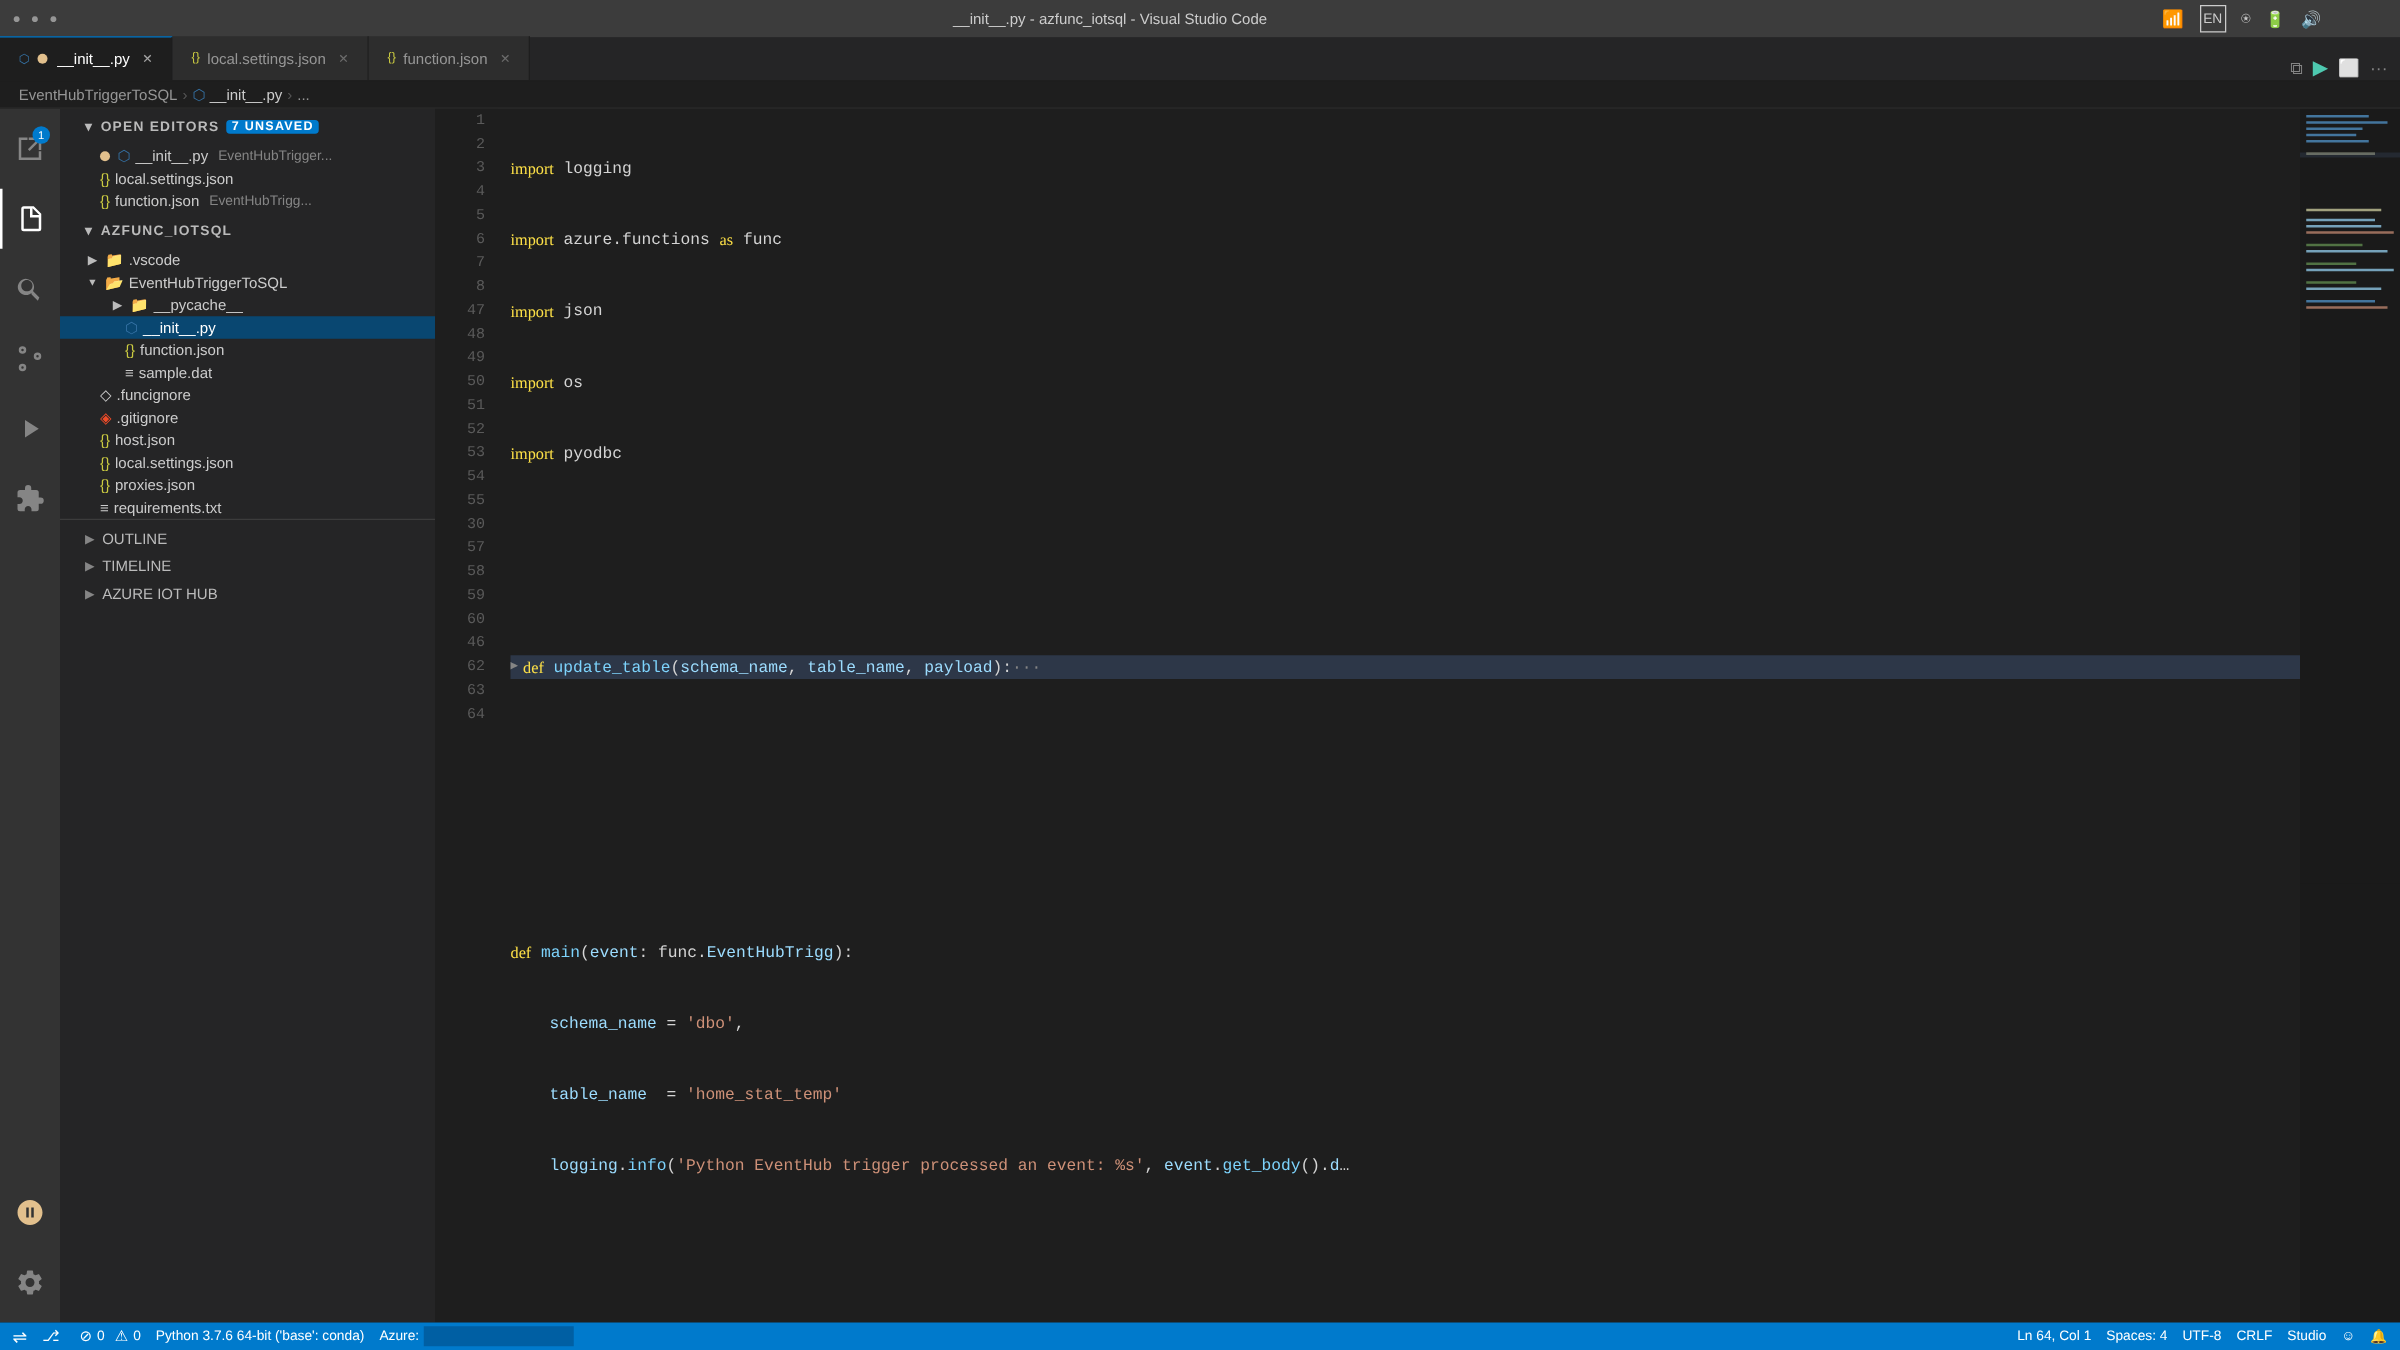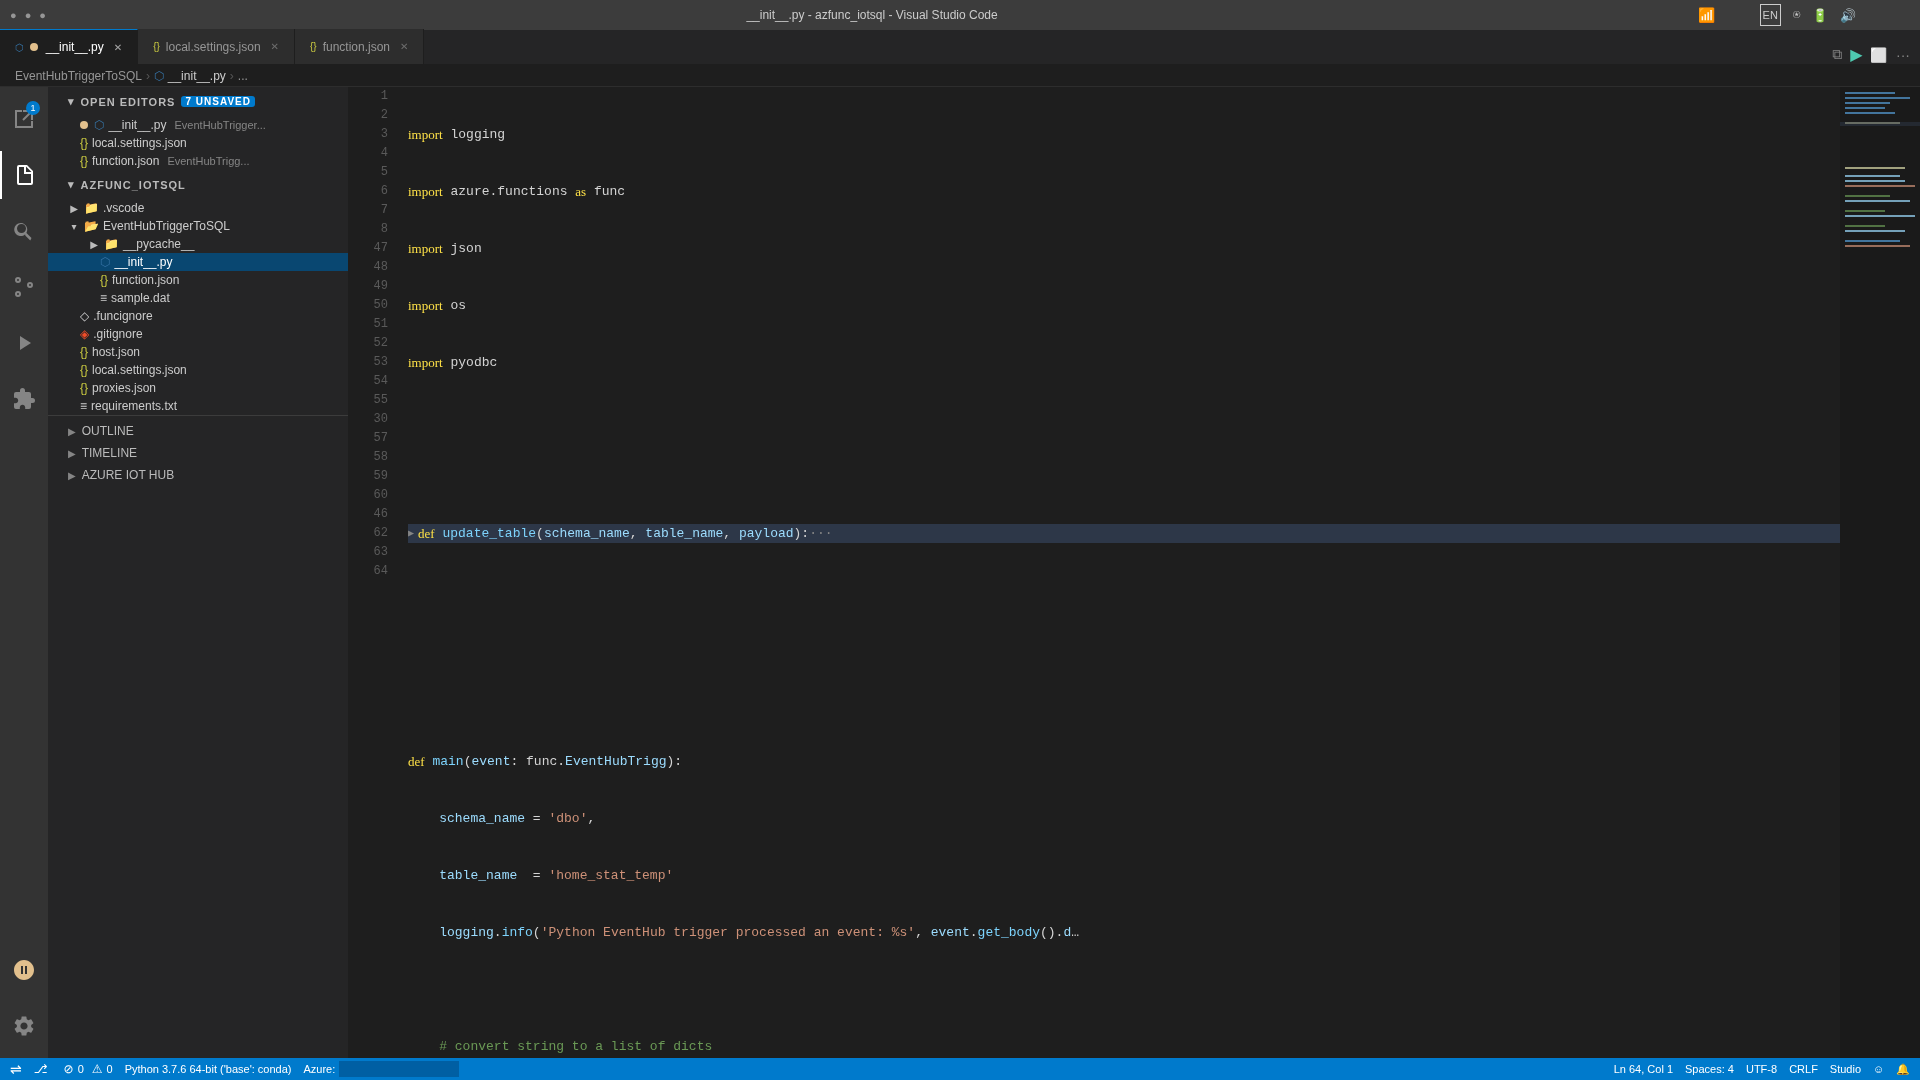--- a/index.html
+++ b/index.html
@@ -296,21 +296,21 @@
 
 <div id="titlebar">
   <div style="display:flex;align-items:center;gap:8px;">
     <span style="font-size:11px;color:#969696;">●</span>
     <span style="font-size:11px;color:#969696;">●</span>
     <span style="font-size:11px;color:#969696;">●</span>
   </div>
   <span style="font-size:12px;color:#cccccc;">__init__.py - azfunc_iotsql - Visual Studio Code</span>
   <div id="titlebar-icons">
     <span style="font-size:14px;">📶</span>
-    <span style="font-size:11px;border:1px solid #ccc;padding:4px 2px;margin-left:32px;">EN</span>
+    <span style="font-size:11px;border:1px solid #ccc;padding:4px 2px;">EN</span>
     <span style="font-size:13px;">⍟</span>
     <span style="font-size:13px;">🔋</span>
     <span style="font-size:13px;">🔊</span>
     <span style="font-size:11px;color:#fdba74;margin-top:40px;">9:22 PM</span>
   </div>
 </div>
 
 <div id="app">
 
   <div id="tabs">
@@ -557,23 +557,20 @@
           <div class="code-line">
             <span class="plain">    </span><span class="var">schema_name</span><span class="plain"> = </span><span class="str">'dbo'</span><span class="plain">,</span>
           </div>
           <div class="code-line">
             <span class="plain">    </span><span class="var">table_name</span><span class="plain">  = </span><span class="str">'home_stat_temp'</span>
           </div>
           <div class="code-line">
             <span class="plain">    </span><span class="var">logging</span><span class="plain">.</span><span class="fn">info</span><span class="plain">(</span><span class="str">'Python EventHub trigger processed an event: %s'</span><span class="plain">, </span><span class="var">event</span><span class="plain">.</span><span class="fn">get_body</span><span class="plain">().</span><span class="var">d</span><span style="color:#d4d4d4;">…</span>
           </div>
           <div class="code-line">&nbsp;</div>
-          <div class="code-line">
-            <span class="plain">    </span><span class="cmt"># convert string to a list of dicts</span>
-          </div>
           
           
           
           
           
           
           
           
           
         </div>

